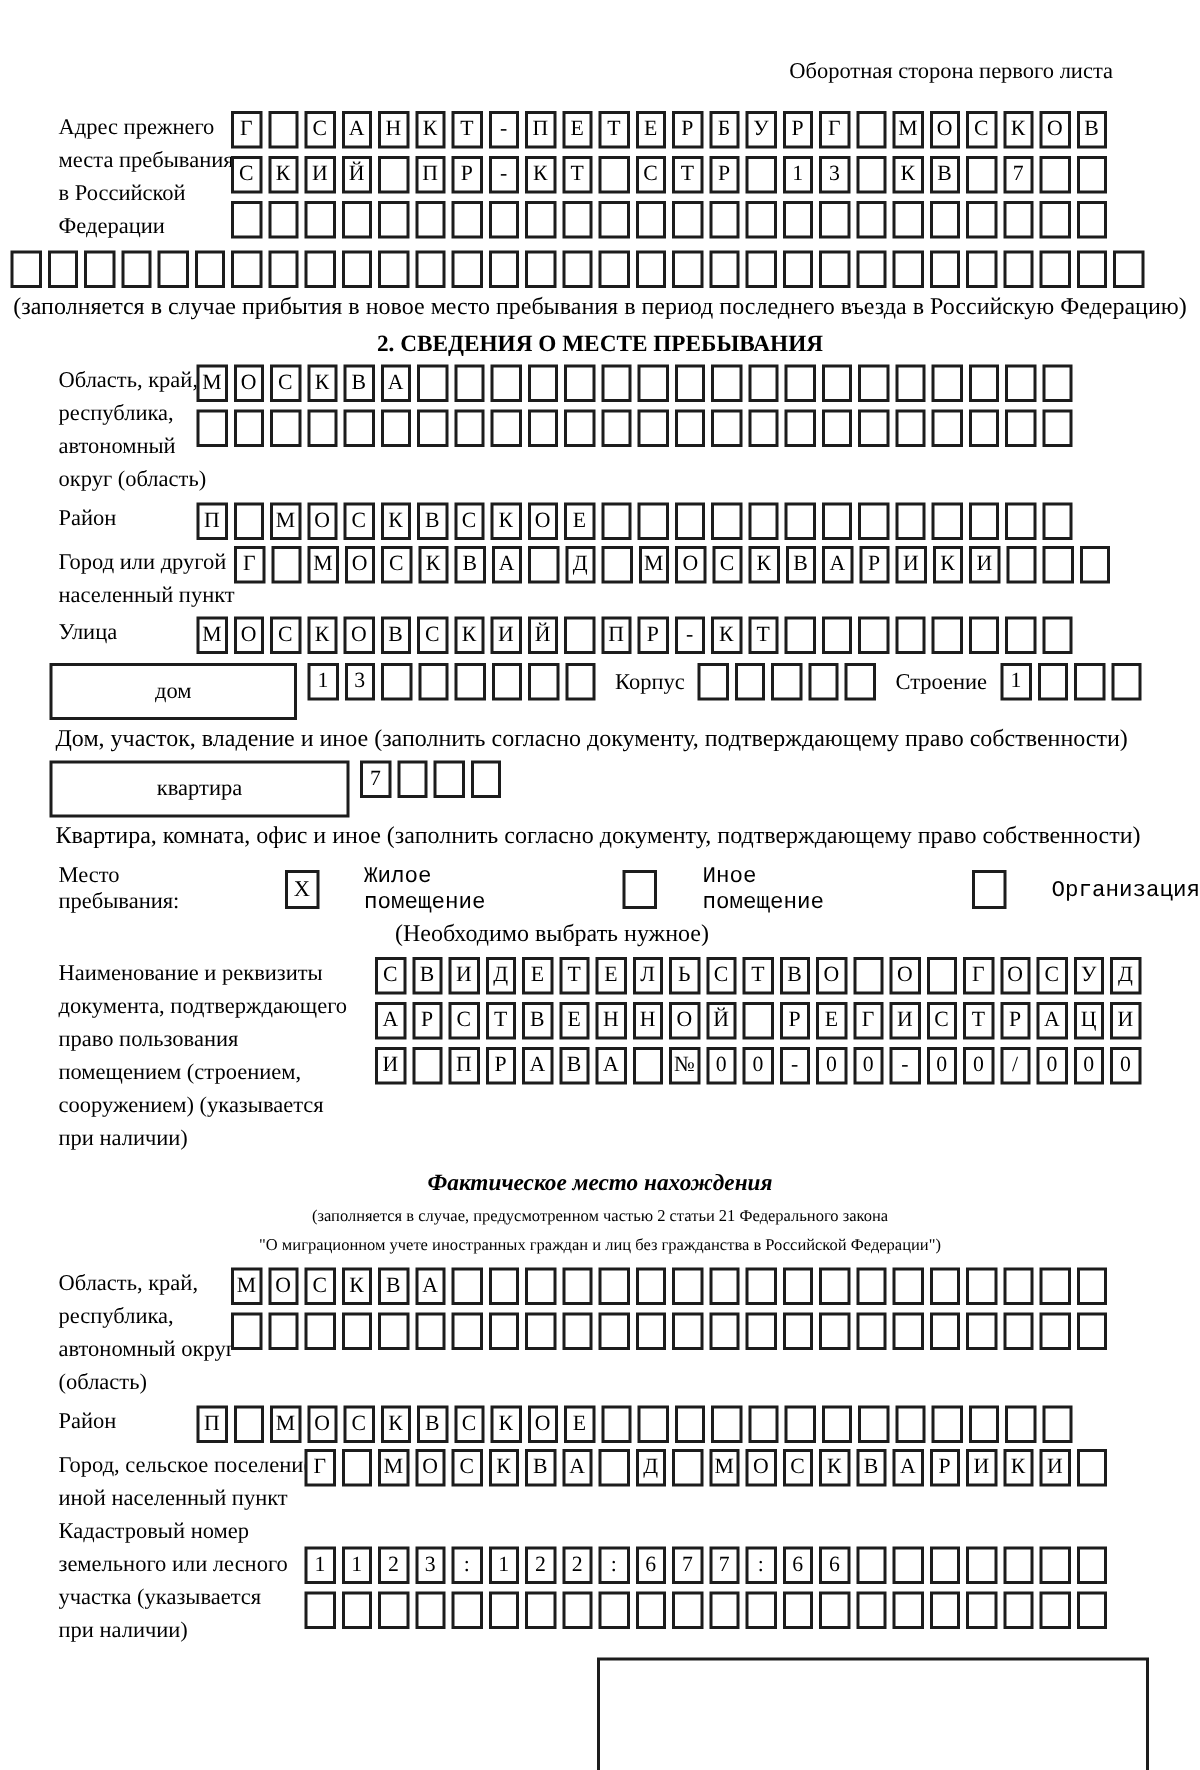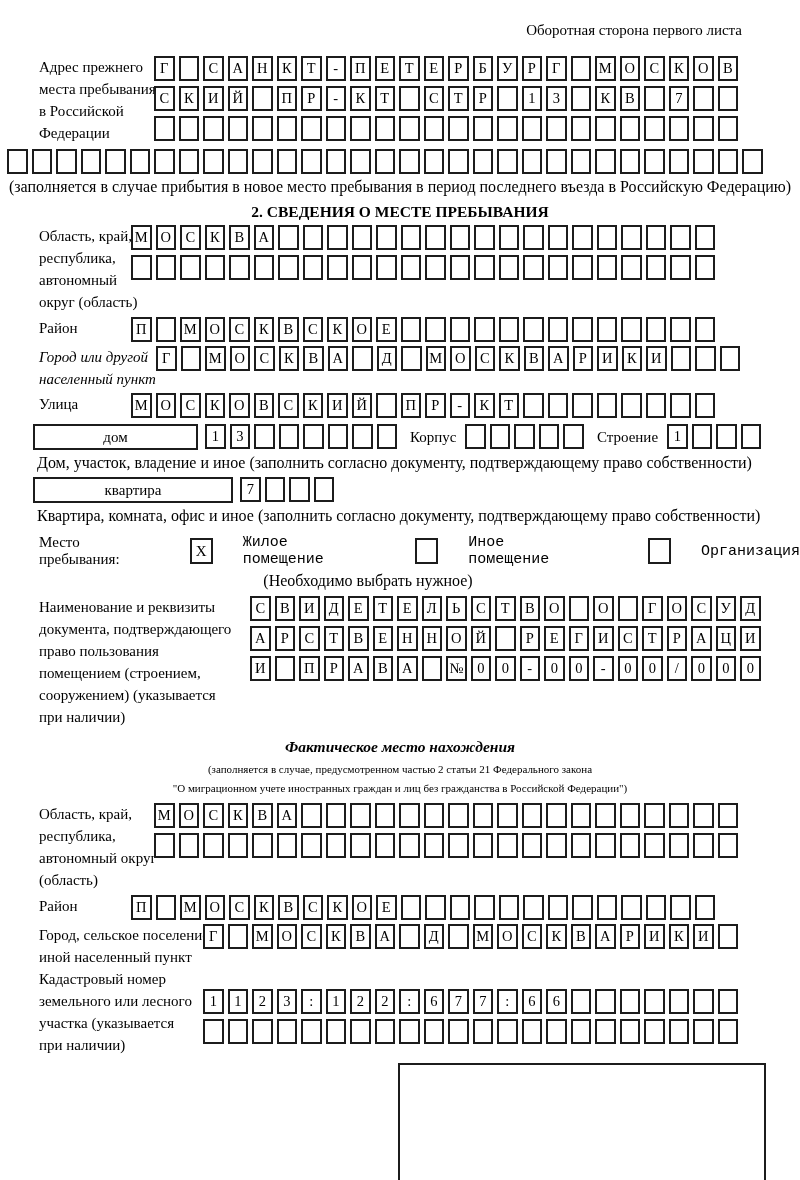--- a/index.html
+++ b/index.html
@@ -1,43 +1,43 @@
 <!DOCTYPE html>
 <html><head>
 <meta charset="utf-8">
 <style>
   html,body { margin:0; padding:0; background:#fff; }
   .page {
     position:relative; width:800px; height:1180px; overflow:hidden;
     background:#fff; color:#000;
     font-family:"Liberation Serif", serif; font-size:15px;
   }
-  .hdr { text-align:right; padding:22px 58px 0 0; font-size:15px; }
+  .hdr { text-align:right; padding:40px 58px 0 0; font-size:15px; }
 
   .frow { display:flex; align-items:flex-start; }
   .rows { display:flex; flex-direction:column; gap:5px; }
   .cells { display:flex; gap:4px; }
   .cell {
     box-sizing:border-box; width:20.5px; height:25px; flex:0 0 auto;
     border:2px solid #1c1c1c; text-align:center; line-height:21px;
     font-size:14.5px; background:#fff;
   }
   .lbl { white-space:pre; line-height:22px; flex:0 0 auto; }
-  .w115 { width:115px; } .w92 { width:92px; } .w117 { width:117px;font-style:italic; }
+  .w115 { width:115px; } .w92 { width:92px; } .w117 { width:117px; }
   .w211 { width:211px; } .w164 { width:164px; }
 
   .pl63 { padding-left:39px; } .pl39 { padding-left:39px; }
   .pl37 { padding-left:37px; } .pl33 { padding-left:33px; } .pl7 { padding-left:7px; }
 
   .caption { font-size:16px; margin-top:4px; }
   .center { text-align:center; }
   .sec-title { text-align:center; font-weight:bold; font-size:15.5px; margin-top:7px; }
 
   .wbox {
-    box-sizing:border-box; height:26px; border:2px solid #1c1c1c;
+    box-sizing:border-box; height:38px; border:2px solid #1c1c1c;
     display:flex; align-items:center; justify-content:center; flex:0 0 auto;
     font-size:15px; background:#fff;
   }
   .dom-box { width:165px; margin-right:7px; }
   .kv-box { width:200px; margin-right:7px; }
   .inline-lbl { line-height:26px; margin:0 9px 0 13px; flex:0 0 auto; }
 
   .stay-row { display:flex; align-items:center; margin-top:9px;gap:18px; }
   .cbox {
     box-sizing:border-box; width:23px; height:26px; border:2px solid #1c1c1c;

